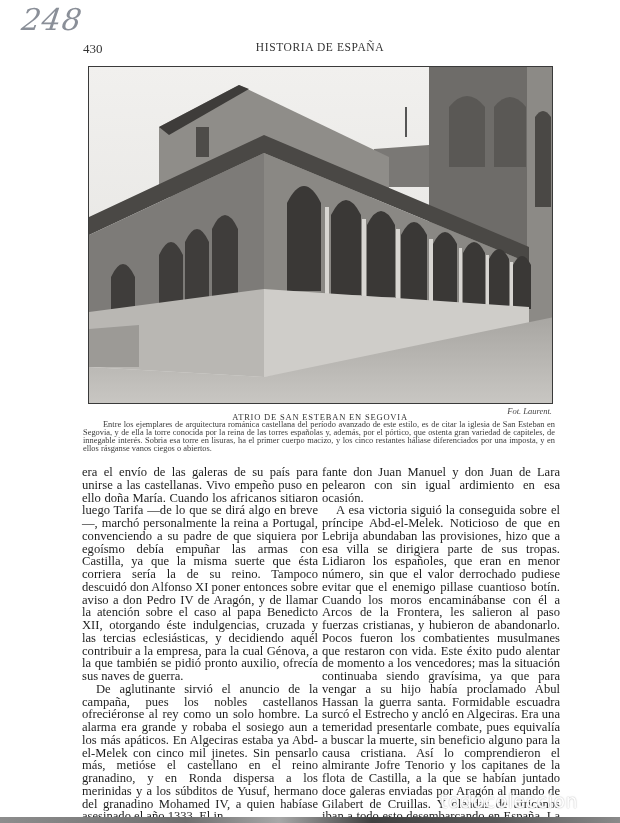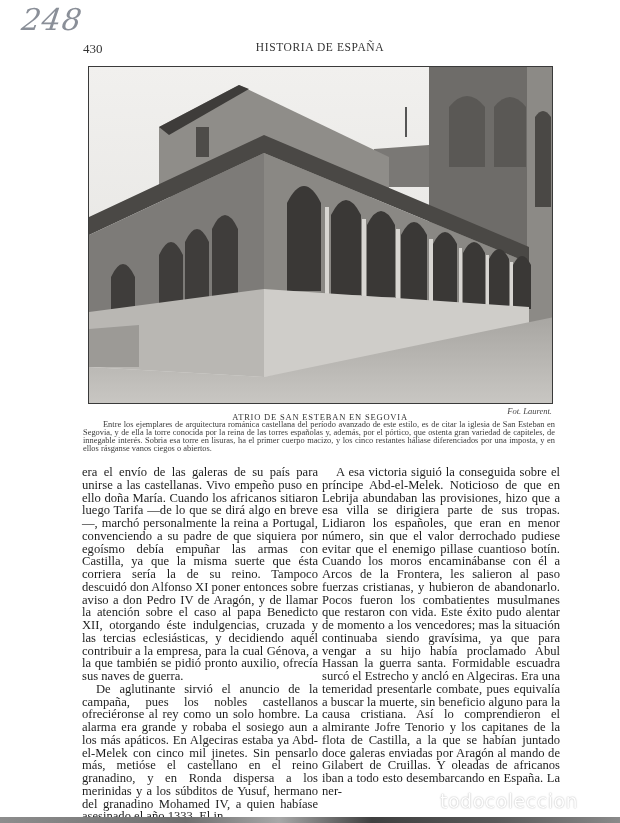--- a/index.html
+++ b/index.html
@@ -140,17 +140,18 @@
 <div class="credit">Fot. Laurent.</div>
 <div class="caption-title">ATRIO DE SAN ESTEBAN EN SEGOVIA</div>
 <div class="caption-body">Entre los ejemplares de arquitectura románica castellana del período avanzado de este estilo, es de citar la iglesia de San Esteban en Segovia, y de ella la torre conocida por la reina de las torres españolas y, además, por el pórtico, que ostenta gran variedad de capiteles, de innegable interés. Sobria esa torre en lisuras, ha el primer cuerpo macizo, y los cinco restantes háliase diferenciados por una imposta, y en ellos rásganse vanos ciegos o abiertos.</div>
 
 <div class="col col-left">
   <p class="first">era el envío de las galeras de su país para unirse a las castellanas. Vivo empeño puso en ello doña María. Cuando los africanos sitiaron luego Tarifa —de lo que se dirá algo en breve—, marchó personalmente la reina a Portugal, convenciendo a su padre de que siquiera por egoísmo debía empuñar las armas con Castilla, ya que la misma suerte que ésta corriera sería la de su reino. Tampoco descuidó don Alfonso XI poner entonces sobre aviso a don Pedro IV de Aragón, y de llamar la atención sobre el caso al papa Benedicto XII, otorgando éste indulgencias, cruzada y las tercias eclesiásticas, y decidiendo aquél contribuir a la empresa, para la cual Génova, a la que también se pidió pronto auxilio, ofrecía sus naves de guerra.</p>
   <p>De aglutinante sirvió el anuncio de la campaña, pues los nobles castellanos ofreciéronse al rey como un solo hombre. La alarma era grande y robaba el sosiego aun a los más apáticos. En Algeciras estaba ya Abd-el-Melek con cinco mil jinetes. Sin pensarlo más, metióse el castellano en el reino granadino, y en Ronda dispersa a los merinidas y a los súbditos de Yusuf, hermano del granadino Mohamed IV, a quien habíase asesinado el año 1333. El in-</p>
 </div>
 
 <div class="col col-right">
+  <p class="first">fante don Juan Manuel y don Juan de Lara pelearon con sin igual ardimiento en esa ocasión.</p>
   <p>A esa victoria siguió la conseguida sobre el príncipe Abd-el-Melek. Noticioso de que en Lebrija abundaban las provisiones, hizo que a esa villa se dirigiera parte de sus tropas. Lidiaron los españoles, que eran en menor número, sin que el valor derrochado pudiese evitar que el enemigo pillase cuantioso botín. Cuando los moros encaminábanse con él a Arcos de la Frontera, les salieron al paso fuerzas cristianas, y hubieron de abandonarlo. Pocos fueron los combatientes musulmanes que restaron con vida. Este éxito pudo alentar de momento a los vencedores; mas la situación continuaba siendo gravísima, ya que para vengar a su hijo había proclamado Abul Hassan la guerra santa. Formidable escuadra surcó el Estrecho y ancló en Algeciras. Era una temeridad presentarle combate, pues equivalía a buscar la muerte, sin beneficio alguno para la causa cristiana. Así lo comprendieron el almirante Jofre Tenorio y los capitanes de la flota de Castilla, a la que se habían juntado doce galeras enviadas por Aragón al mando de Gilabert de Cruillas. Y oleadas de africanos iban a todo esto desembarcando en España. La ner-</p>
 </div>
 
 <div class="watermark">todocoleccion</div>
 <div class="bottom-edge"></div>
 
 </body></html>

